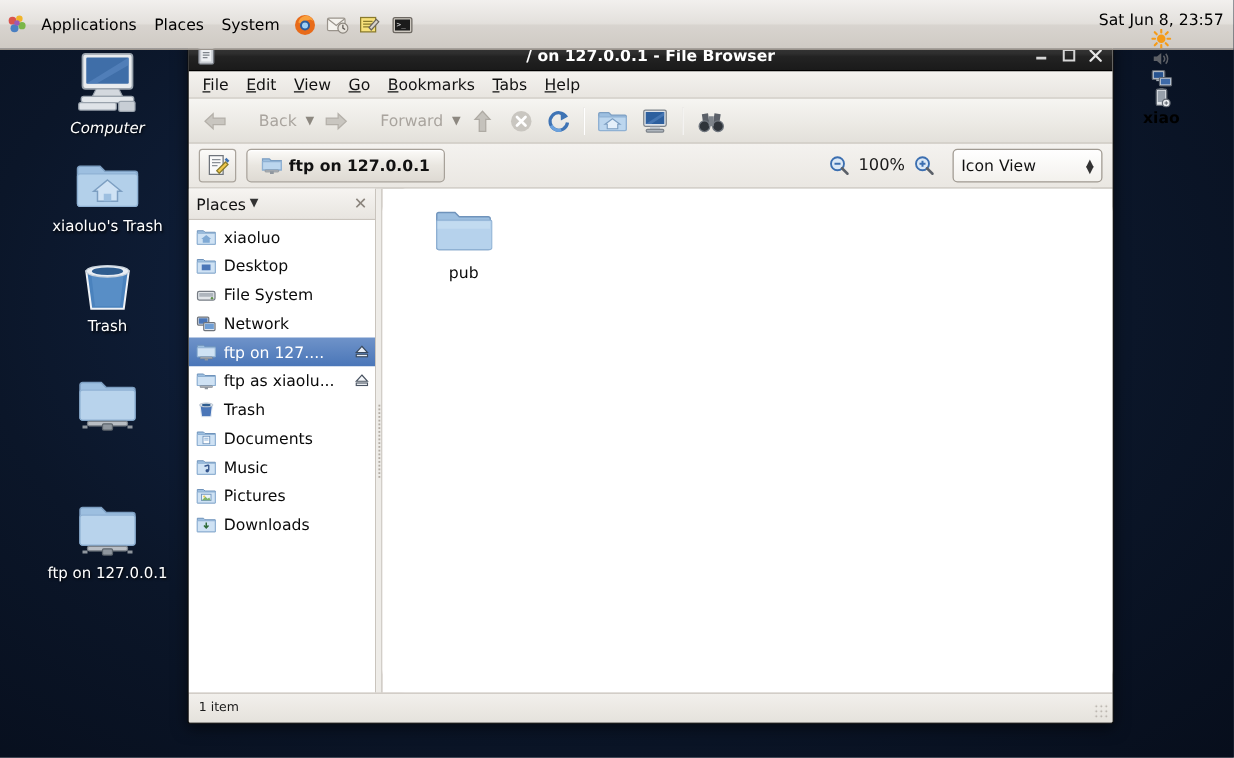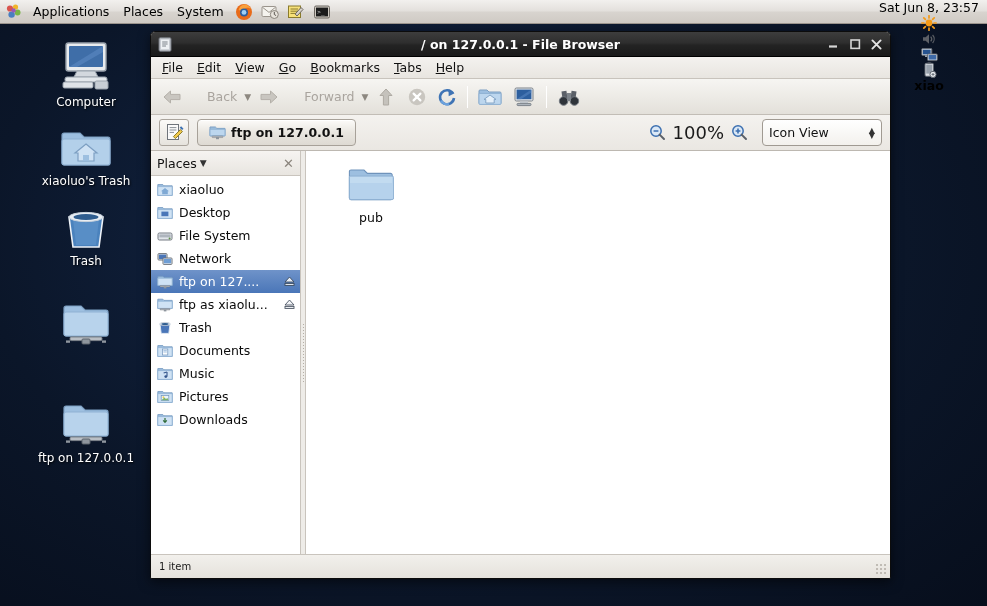--- a/index.html
+++ b/index.html
@@ -13,21 +13,21 @@
   }
   body {
     background: #0d1b33;
     background-image:
       radial-gradient(ellipse at 45% 40%, #14294d 0%, #0b1629 60%, #070e1c 100%);
     position: relative;
   }
 
   
   #top-panel {
-    position: absolute; top: 0; left: 0; width: 987px; height: 24px;
+    position: absolute; top: 0; left: 0; width: 987px; height: 40px;
     background: linear-gradient(to bottom, #f2f0ee 0%, #e3e0dc 48%, #d8d4cf 52%, #cfcac4 100%);
     border-bottom: 1px solid #9a938c;
     display: flex; align-items: center;
     font-size: 12.5px; color: #000;
     z-index: 50;
   }
   .panel-menu {
     display: flex; align-items: center; height: 24px;
   }
   .panel-menu-item {
@@ -136,21 +136,21 @@
   .crumb {
     display: flex; align-items: center; gap: 5px;
     height: 27px; padding: 0 11px;
     border: 1px solid #a7a199; border-radius: 4px;
     background: linear-gradient(to bottom, #fcfbf9 0%, #e9e6e0 50%, #dedad3 100%);
     font-weight: bold; font-size: 12.5px; color: #111; cursor: default;
     box-shadow: inset 0 1px 0 #fff;
   }
   #zoom-controls { margin-left: auto; display: flex; align-items: center; gap: 6px; }
   .zoom-btn { width: 18px; height: 18px; display: flex; align-items: center; justify-content: center; cursor: default; }
-  #zoom-level { font-size: 18px; color: #1a1a1a; min-width: 34px; text-align: center; }
+  #zoom-level { font-size: 13px; color: #1a1a1a; min-width: 34px; text-align: center; }
   #view-select {
     margin-left: 8px; width: 120px; height: 27px;
     border: 1px solid #a09a92; border-radius: 4px;
     background: linear-gradient(to bottom, #ffffff, #f3f1ed);
     display: flex; align-items: center; padding: 0 6px;
     font-size: 12.5px; color: #111; cursor: default; position: relative;
   }
   #view-select .spinner {
     margin-left: auto; display: flex; flex-direction: column;
     line-height: 5px; font-size: 8px; color: #333;
@@ -315,21 +315,21 @@
         <rect x="5.6" y="0.4" width="3.2" height="1.2" fill="#5f6670"></rect>
         <rect x="4.2" y="2.6" width="6" height="9" fill="#97a0ab"></rect>
         <circle cx="11" cy="12.4" r="3.1" fill="#e9ecef" stroke="#5f6670"></circle>
         <path d="M9.5 12.4h3M11 11v2.8" stroke="#5f6670" stroke-width="0.9"></path>
       </svg>
     </div>
     <div id="user-name">xiao</div>
   </div>
 </div>
 
-<div class="desktop-icon" style="left:26px; top:40px;">
+<div class="desktop-icon" style="left:26px; top:40px;font-style:italic;">
   <svg width="58" height="52" viewBox="0 0 58 52">
     <rect x="9" y="3" width="40" height="28" rx="2.5" fill="#e9ecef" stroke="#9aa3ad" stroke-width="1.4"></rect>
     <rect x="12" y="6" width="34" height="21" rx="1" fill="#3f6ea8"></rect>
     <path d="M12 27 L46 6 L46 12 L20 27 Z" fill="#5f8cc4" opacity=".55"></path>
     <path d="M20 31 h18 l3 6 h-24 z" fill="#d3d8de" stroke="#9aa3ad"></path>
     <rect x="8" y="37" width="42" height="5" rx="2" fill="#e3e7eb" stroke="#9aa3ad"></rect>
     <rect x="6" y="42" width="30" height="6" rx="1.5" fill="#dfe3e8" stroke="#9aa3ad"></rect>
     <rect x="38" y="41" width="13" height="8" rx="1.5" fill="#c8ced5" stroke="#9aa3ad"></rect>
   </svg>
   <div class="dlabel">Computer</div>

